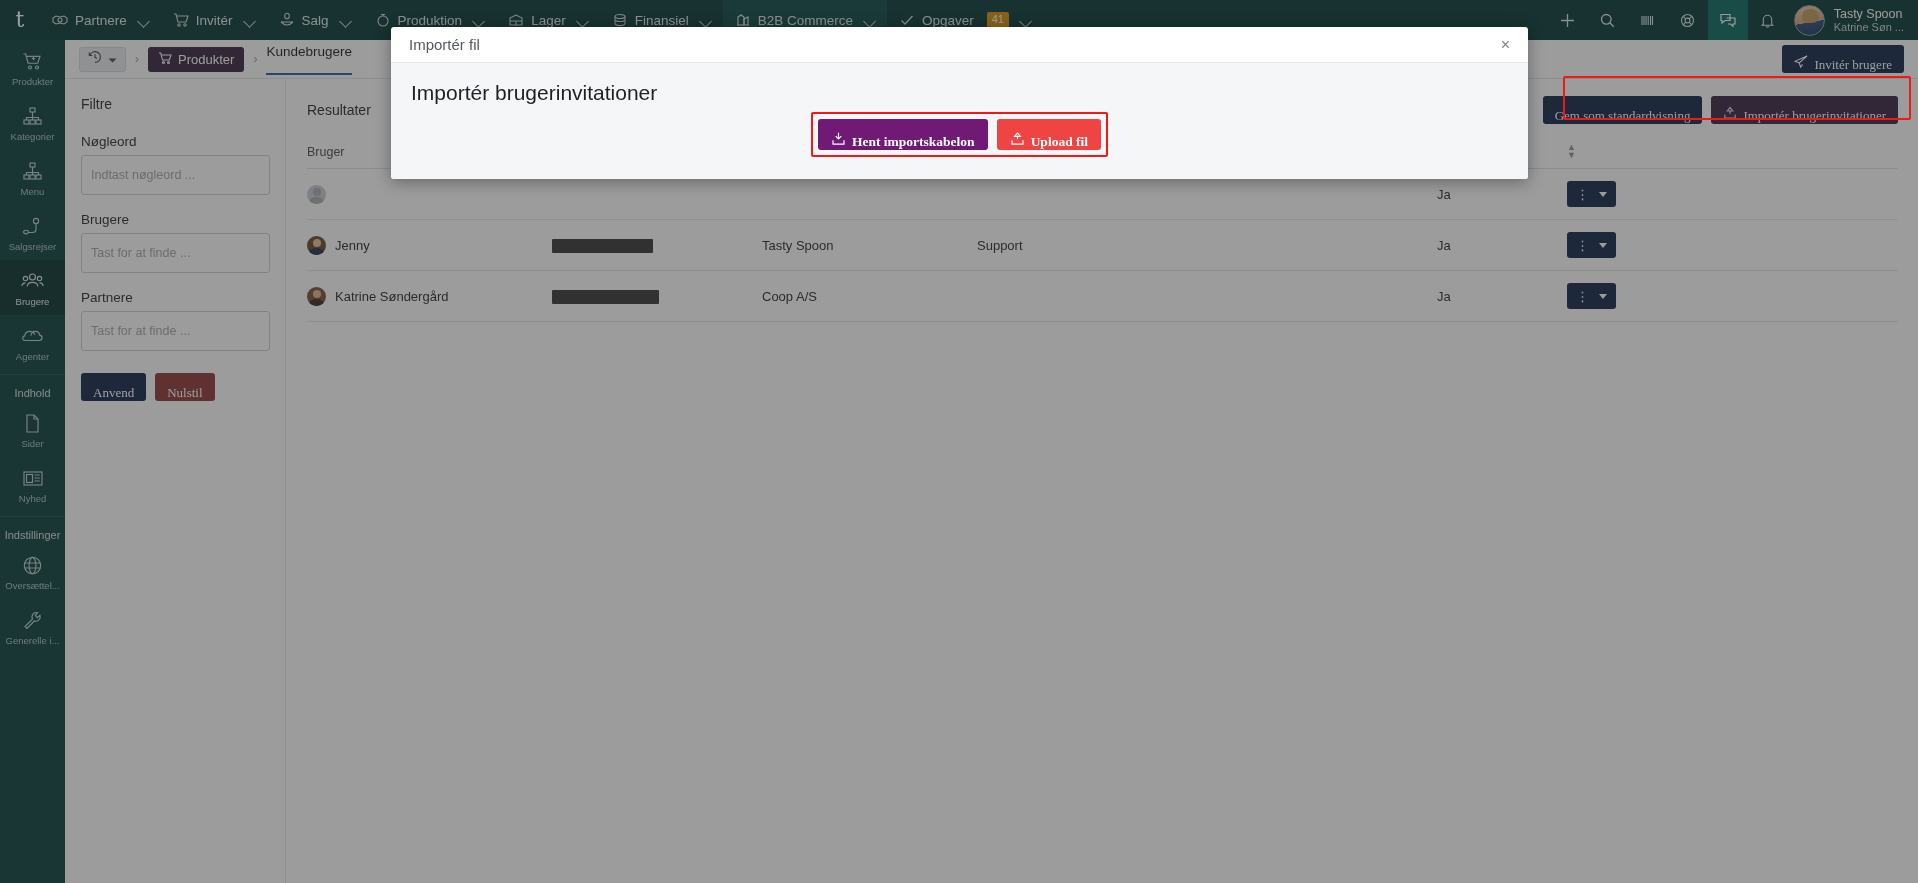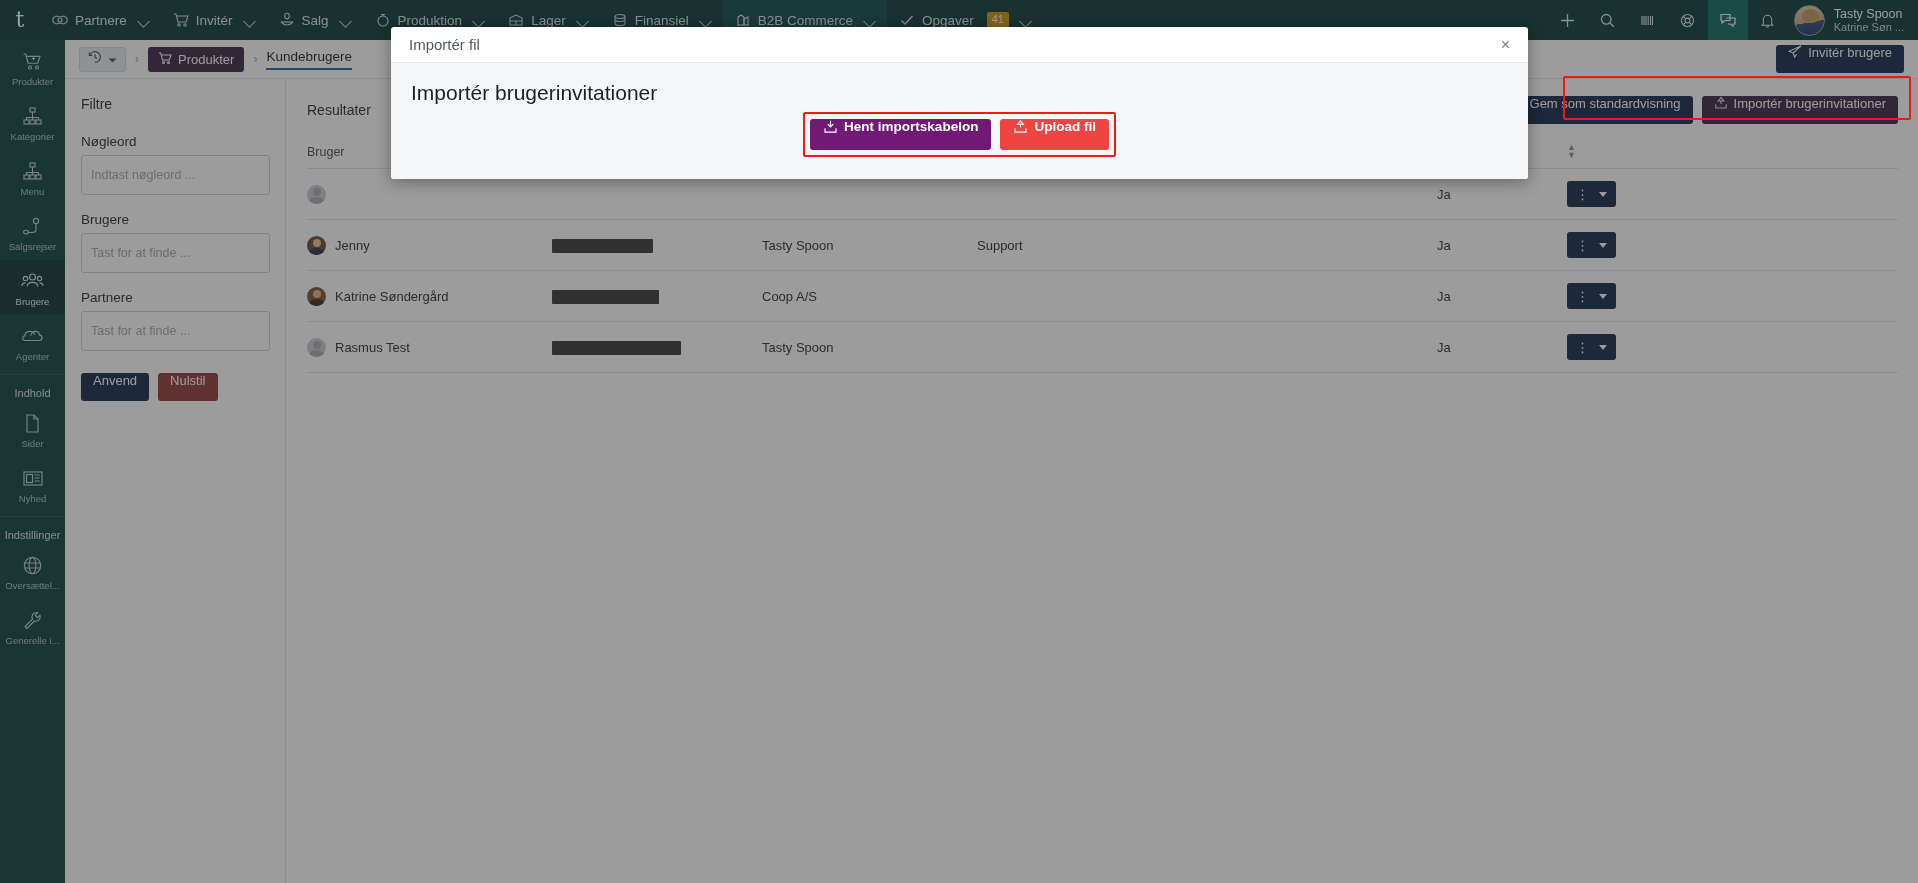--- a/index.html
+++ b/index.html
@@ -90,26 +90,26 @@
   .hist-btn {
     display: flex; align-items: center; gap: 6px; height: 25px; padding: 0 8px;
     background: #e9eaed; border: 1px solid #d6d8dc; border-radius: 3px; color: #4b4f56;
   }
   .crumb-sep { color: #9aa0a6; font-size: 12px; }
   .crumb-chip {
     display: flex; align-items: center; gap: 6px; height: 25px; padding: 0 10px;
     background: #3b2845; color: #ffffff; border-radius: 3px; font-size: 13px;
   }
   .crumb-cur {
-    font-size: 13.5px; color: #1d2125; padding-bottom: 4px; border-bottom: 2px solid #2a5ea8;
+    font-size: 13.5px; color: #1d2125; padding-bottom: 14px; border-bottom: 2px solid #2a5ea8;
   }
   .crumb-right { margin-left: auto; display: flex; align-items: center; }
   .btn {
-    display: inline-flex; align-items: flex-start; gap: 6px; border: none; border-radius: 3px;
-    font-size: 13px; cursor: pointer; font-family: Liberation Sans, sans-serif;
+    display: inline-flex; align-items: flex-end; gap: 6px; border: none; border-radius: 3px;
+    font-size: 13px; cursor: pointer; font-family: Liberation Serif, serif;
     height: 28px; padding: 0 12px; white-space: nowrap;
   }
   .btn-navy { background: #15294d; color: #ffffff; }
   .btn-plum { background: #3b2845; color: #ffffff; }
   .btn-blue { background: #ef4444; color: #ffffff; }
   .btn-purple { background: #701a75; color: #ffffff; }
   .btn-red { background: #8e3a3a; color: #ffffff; }
 
   .content { display: flex; height: 804px; }
 
@@ -613,38 +613,20 @@
               <td></td>
               <td>Ja</td>
               <td>
                 <span class="rowbtn">
                   <span class="dots">⋮</span>
                   <span class="tri"></span>
                 </span>
               </td>
             </tr>
 
-            <tr>
-              <td>
-                <span class="cellname">
-                    <span class="av a0"></span>
-                <span>Rasmus Test</span>
-                  </span>
-              </td>
-              <td><span class="redact" style="width:129px"></span></td>
-              <td>Tasty Spoon</td>
-              <td></td>
-              <td>Ja</td>
-              <td>
-                <span class="rowbtn">
-                  <span class="dots">⋮</span>
-                  <span class="tri"></span>
-                </span>
-              </td>
-            </tr>
 
           </tbody>
         </table>
       </div>
     </div>
   </div>
 
   <div class="overlay"></div>
 
   <div class="modal">

